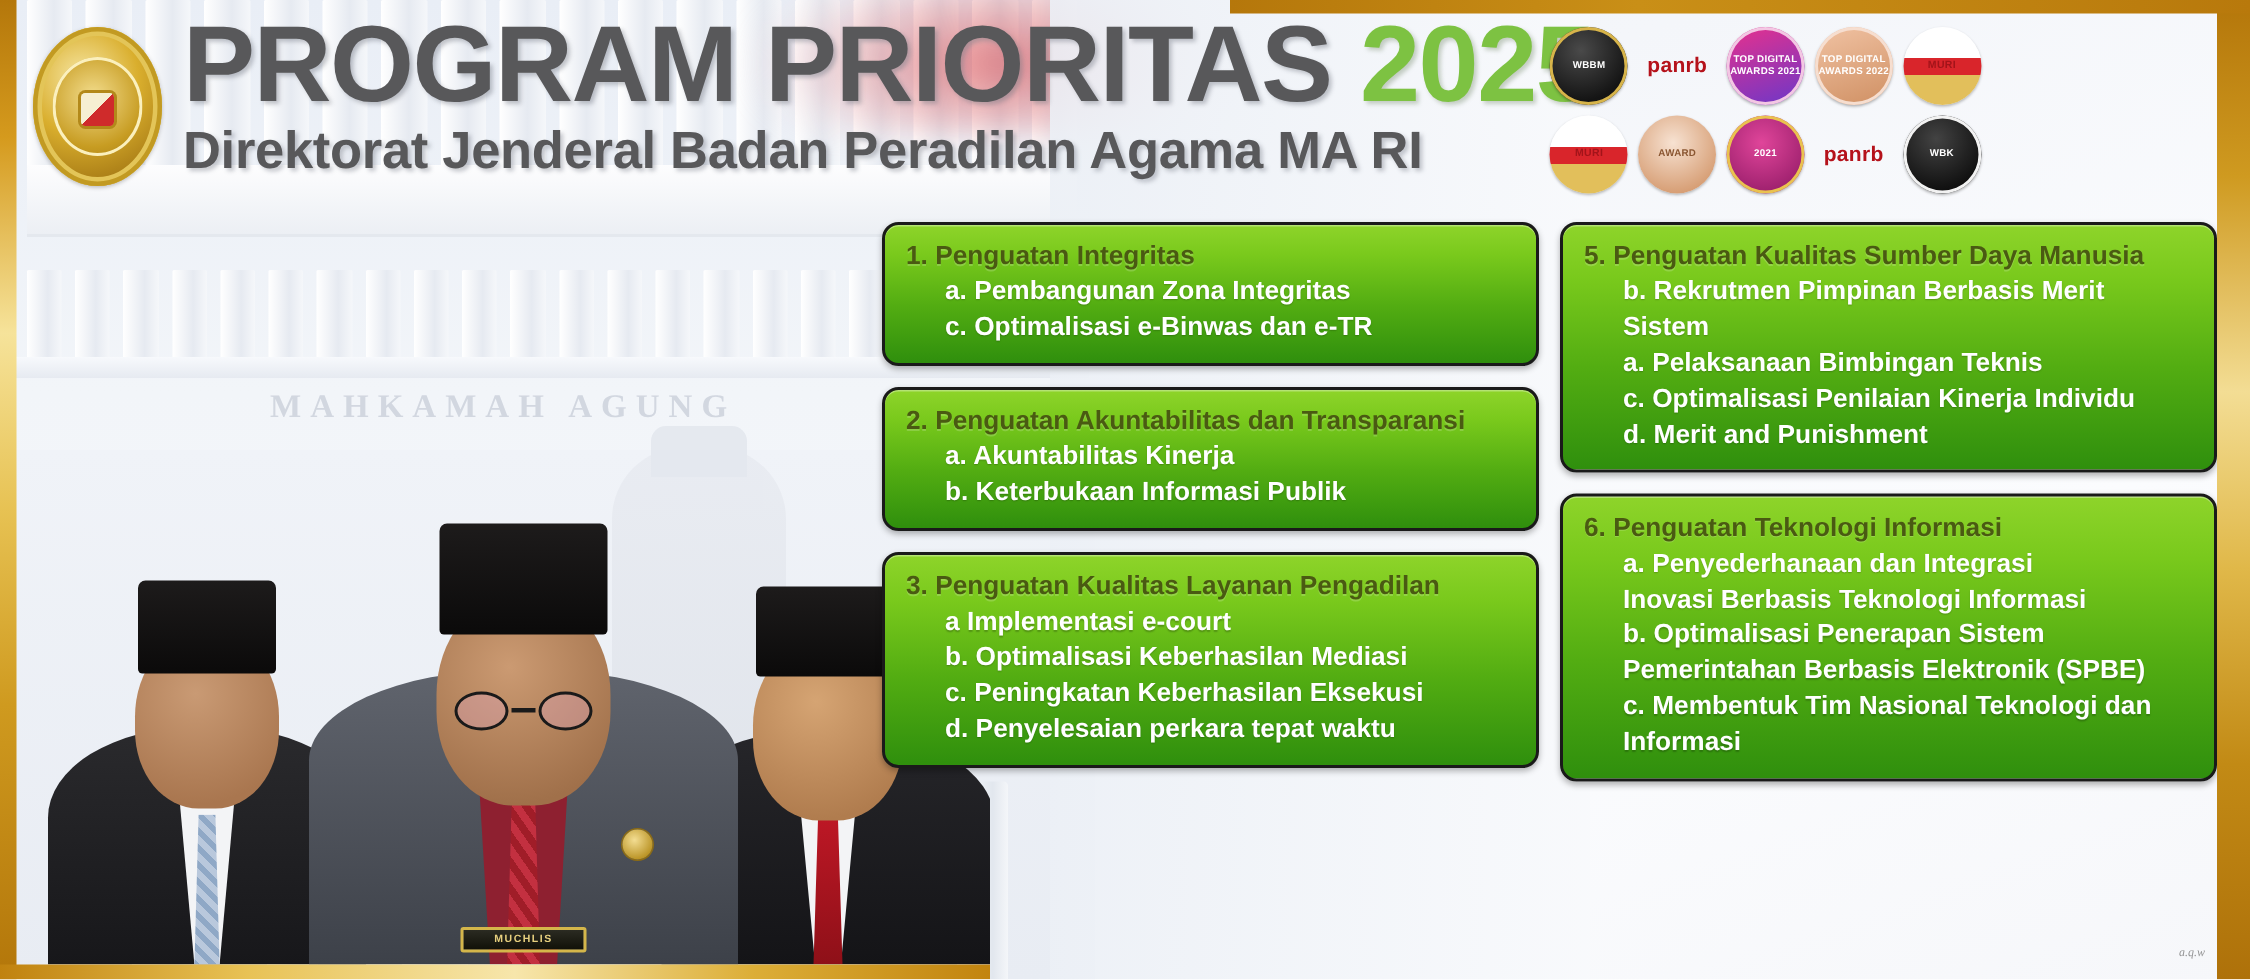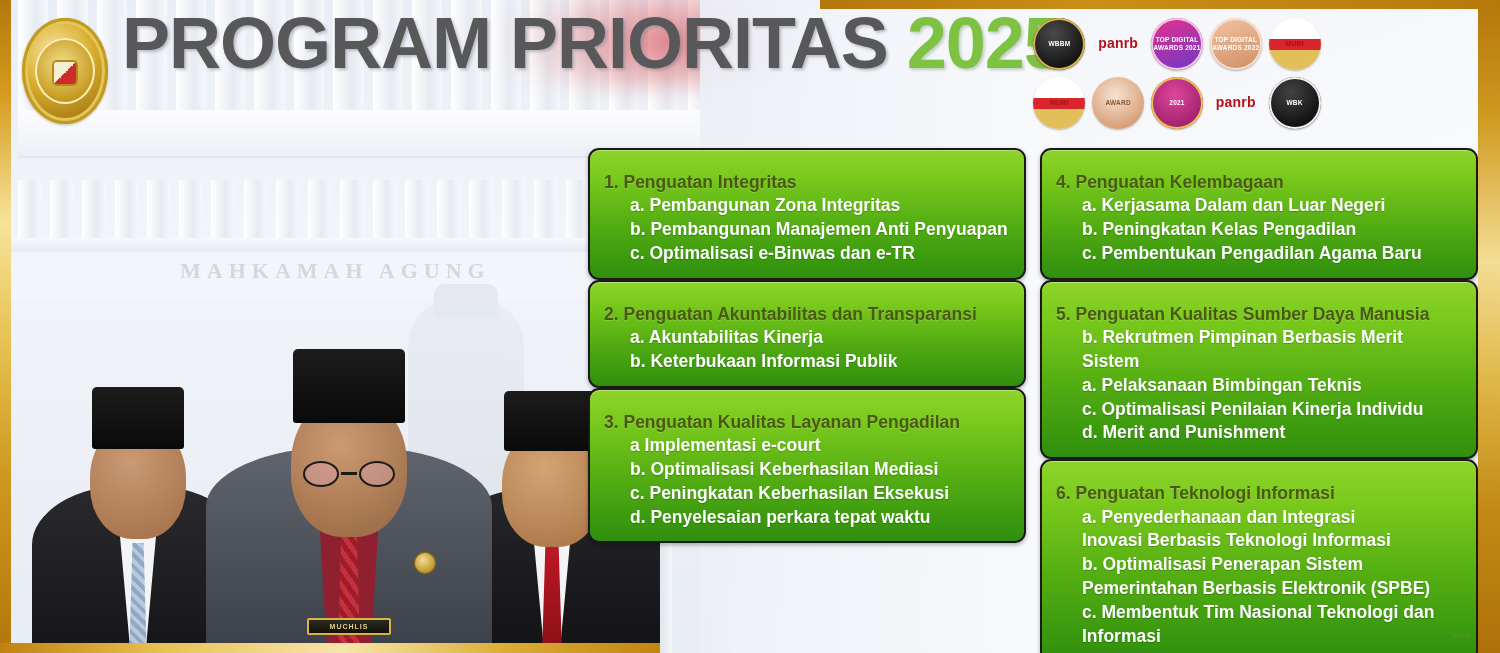--- a/index.html
+++ b/index.html
@@ -152,21 +152,21 @@
   .m3 .songkok{ top:10px; width:96px; height:60px; }
   .m3 .shirt{ width:86px; height:110px; }
   .m3 .tie{ height:104px; width:23px; background:linear-gradient(180deg,#c01826,#8e1018); }
 
   
   .col{ position:absolute; z-index:22; }
   .col-left{ left:588px; top:148px; width:438px; }
   .col-right{ left:1040px; top:148px; width:438px; }
 
   .pbox{
-    position:relative; padding:21px 14px 12px 14px;
+    position:relative; margin-bottom:14px; padding:9px 14px 12px 14px;
     border:2px solid #1a1a1a; border-radius:11px;
     background:linear-gradient(180deg,#8ed42a 0%,#79c91c 22%,#53ad12 58%,#2f8f0d 100%);
     box-shadow:0 2px 4px rgba(0,0,0,.30), inset 0 1px 0 rgba(255,255,255,.35);
   }
   .pbox .ttl{ font-size:17.5px; font-weight:700; color:#4a5a12; line-height:1.34;
     text-shadow:0 1px 0 rgba(255,255,255,.18); }
   .pbox ul{ list-style:none; }
   .pbox li{ font-size:17.5px; font-weight:700; color:#ffffff; line-height:1.36;
     padding-left:26px; text-shadow:0 1px 1px rgba(0,0,0,.22); white-space:pre-line; }
 
@@ -239,20 +239,21 @@
     <div class="right-wash"></div>
   </div>
 
   <div class="header">
     <div class="seal"></div>
     <div class="titles">
       <div class="title-main">
         <span>PROGRAM PRIORITAS</span>
         <span class="year">2025</span>
       </div>
+      <div class="title-sub">Direktorat Jenderal Badan Peradilan Agama MA RI</div>
     </div>
 
     <div class="awards" id="awards">
         <div class="badge b-wbbm">
           <span>WBBM</span>
         </div>
         <div class="badge b-panrb">
           <span>panrb</span>
         </div>
         <div class="badge b-top1">
@@ -312,21 +313,20 @@
       <div class="head"></div>
       <div class="songkok"></div>
     </div>
   </div>
 
   <div class="col col-left" id="col-left">
       <div class="pbox">
         <div class="ttl">1. Penguatan Integritas</div>
         <ul>
           <li>a. Pembangunan Zona Integritas</li>
-          <li>b. Pembangunan Manajemen Anti Penyuapan</li>
           <li>c. Optimalisasi e-Binwas dan e-TR</li>
         </ul>
       </div>
       <div class="pbox">
         <div class="ttl">2. Penguatan Akuntabilitas dan Transparansi</div>
         <ul>
           <li>a. Akuntabilitas Kinerja</li>
           <li>b. Keterbukaan Informasi Publik</li>
         </ul>
       </div>
@@ -334,28 +334,20 @@
         <div class="ttl">3. Penguatan Kualitas Layanan Pengadilan</div>
         <ul>
           <li>a  Implementasi e-court</li>
           <li>b. Optimalisasi Keberhasilan Mediasi</li>
           <li>c. Peningkatan Keberhasilan Eksekusi</li>
           <li>d. Penyelesaian perkara tepat waktu</li>
         </ul>
       </div>
     </div>
   <div class="col col-right" id="col-right">
-      <div class="pbox">
-        <div class="ttl">4. Penguatan Kelembagaan</div>
-        <ul>
-          <li>a. Kerjasama Dalam dan Luar Negeri</li>
-          <li>b. Peningkatan Kelas Pengadilan</li>
-          <li>c. Pembentukan Pengadilan Agama Baru</li>
-        </ul>
-      </div>
       <div class="pbox">
         <div class="ttl">5. Penguatan Kualitas Sumber Daya Manusia</div>
         <ul>
           <li>b. Rekrutmen Pimpinan Berbasis Merit Sistem</li>
           <li>a. Pelaksanaan Bimbingan Teknis</li>
           <li>c. Optimalisasi Penilaian Kinerja Individu</li>
           <li>d. Merit and Punishment</li>
         </ul>
       </div>
       <div class="pbox">

